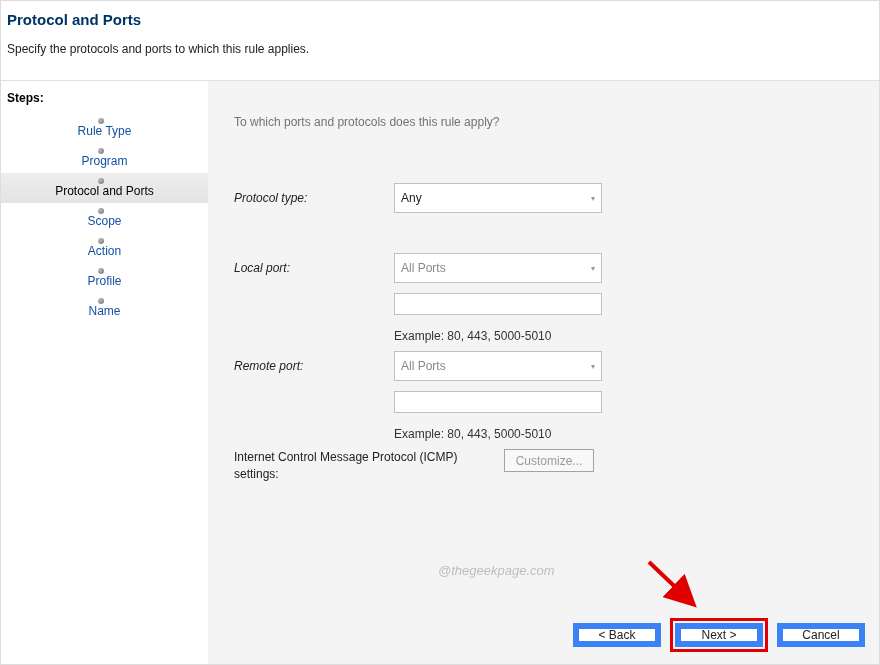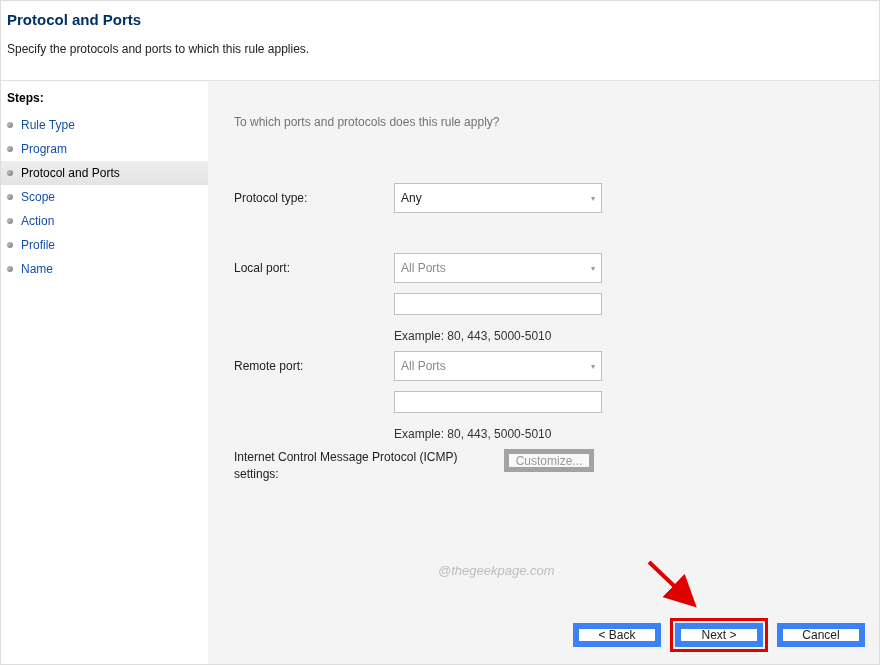--- a/index.html
+++ b/index.html
@@ -4,42 +4,42 @@
   <style>
     * { box-sizing: border-box; margin: 0; padding: 0; font-family: "Segoe UI", Tahoma, sans-serif; font-size: 12px; }
     body { width: 880px; height: 665px; background: #fff; position: relative; overflow: hidden; border: 1px solid #ddd; }
     .header { padding: 10px 6px 8px 6px; }
     .header-title { font-size: 15px; font-weight: bold; color: #003366; margin-bottom: 14px; }
     .header-desc { color: #222; font-size: 12px; }
     .divider { border-top: 1px solid #e0e0e0; margin-top: 16px; }
     .main { display: flex; height: 585px; }
     .sidebar { width: 207px; background: #fff; padding-top: 6px; }
     .steps-label { font-weight: bold; color: #000; padding: 4px 6px 8px 6px; font-size: 12px; }
-    .step-item { display: flex; align-items: center; padding: 5px 6px 5px 6px; cursor: pointer; color: #1451a5; }
+    .step-item { display: flex; align-items: center; padding: 5px 6px 5px 6px; cursor: pointer; color: #1451a5; flex-direction: column; }
     .step-item .bullet { width: 6px; height: 6px; border-radius: 50%; background: radial-gradient(circle at 30% 30%, #bbb, #777); margin-right: 8px; flex-shrink: 0; }
     .step-item.current { background: linear-gradient(#ededed,#e4e4e4); color: #000; }
     .step-text { font-size: 12px; }
     .content { flex: 1; background: #f4f4f4; padding: 34px 26px 0 26px; position: relative; }
     .question { font-size: 12px; color: #737373; margin-bottom: 54px; }
     .form-row { display: flex; align-items: center; margin-bottom: 10px; }
-    .form-label { width: 160px; color: #222; font-size: 12px; }
+    .form-label { width: 160px; color: #222; font-size: 12px; font-style: italic; }
     .dropdown { width: 208px; height: 30px; border: 1px solid #c0c0c0; background: #fff; padding: 0 6px; display: flex; align-items: center; justify-content: space-between; font-size: 12px; color: #222; }
     .dropdown .chev { font-size: 8px; color: #999; }
     .dropdown.disabled { color: #888; }
     .num-input { width: 76px; height: 22px; border: 1px solid #c0c0c0; background: #f0f0f0; display: flex; align-items: center; }
     .num-input .val { flex: 1; text-align: right; padding-right: 4px; color: #666; }
     .num-input .spinners { width: 14px; display: flex; flex-direction: column; border-left: 1px solid #c0c0c0; height: 100%; }
     .num-input .sp { flex:1; display:flex; align-items:center; justify-content:center; font-size:6px; color:#666; border-bottom:1px solid #c0c0c0; }
     .num-input .sp:last-child { border-bottom:none; }
     .section-gap { height: 30px; }
     .text-input { width: 208px; height: 22px; border: 1px solid #c0c0c0; background: #fff; }
     .example { color: #333; font-size: 12px; padding: 4px 0 8px 160px; }
     .icmp-row { display: flex; align-items: flex-start; margin-top: 0; }
     .icmp-label { width: 270px; color: #222; font-size: 12px; line-height: 1.4; }
-    .customize-btn { width: 90px; height: 23px; border: 5px solid #a3a3a3; background: #f8f8f8; color: #9a9a9a; font-size: 12px; display:flex; align-items:center; justify-content:center; }
+    .customize-btn { width: 90px; height: 23px; border: 1px solid #a3a3a3; background: #f8f8f8; color: #9a9a9a; font-size: 12px; display:flex; align-items:center; justify-content:center; }
     .watermark { position: absolute; left: 230px; top: 482px; color: #bdbdbd; font-size: 13px; font-style: italic; pointer-events:none; }
     .button-bar { position: absolute; bottom: 14px; right: 14px; display: flex; gap: 9px; align-items: center; }
     .wiz-btn { width: 88px; height: 24px; border: 6px solid #3b82f6; background: #fff; color: #222; font-size: 12px; display:flex; align-items:center; justify-content:center; cursor:pointer; }
     .next-wrap { border: 3px solid #e00000; padding: 2px; }
     .arrow-annot { position:absolute; bottom: 54px; right: 176px; pointer-events:none; }
   </style>
 </head>
 <body>
 
 <div class="header">

